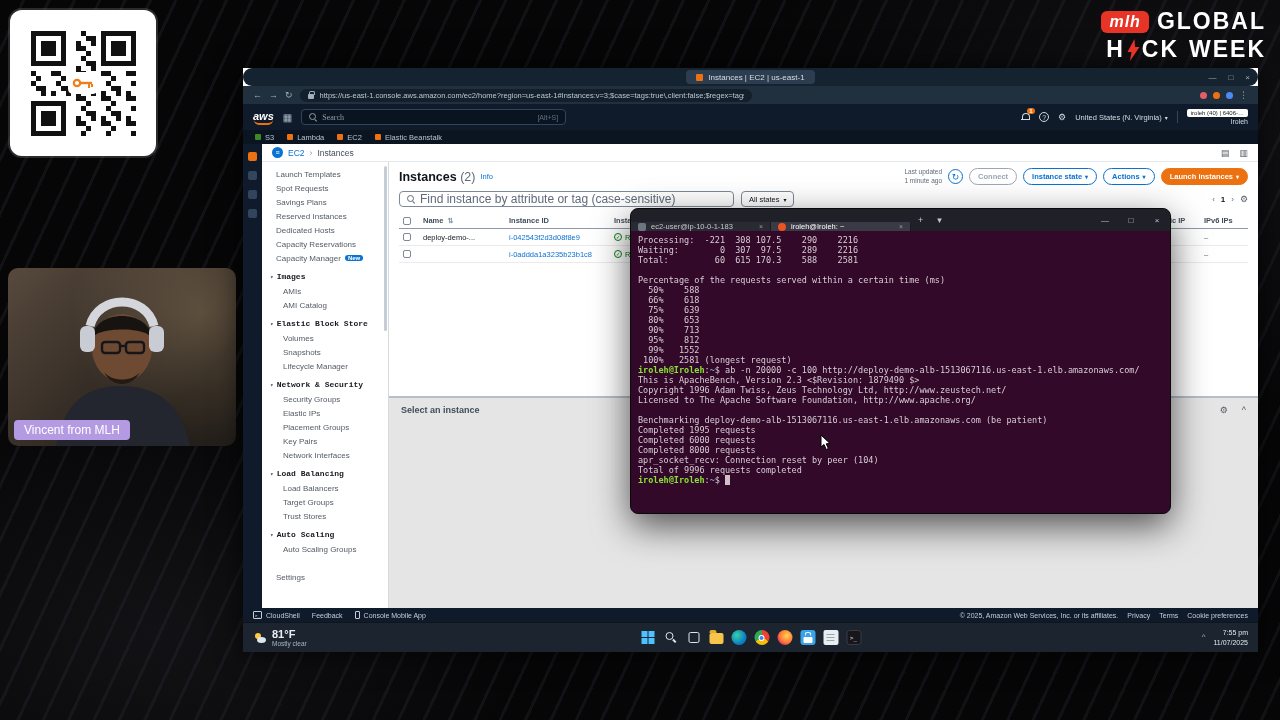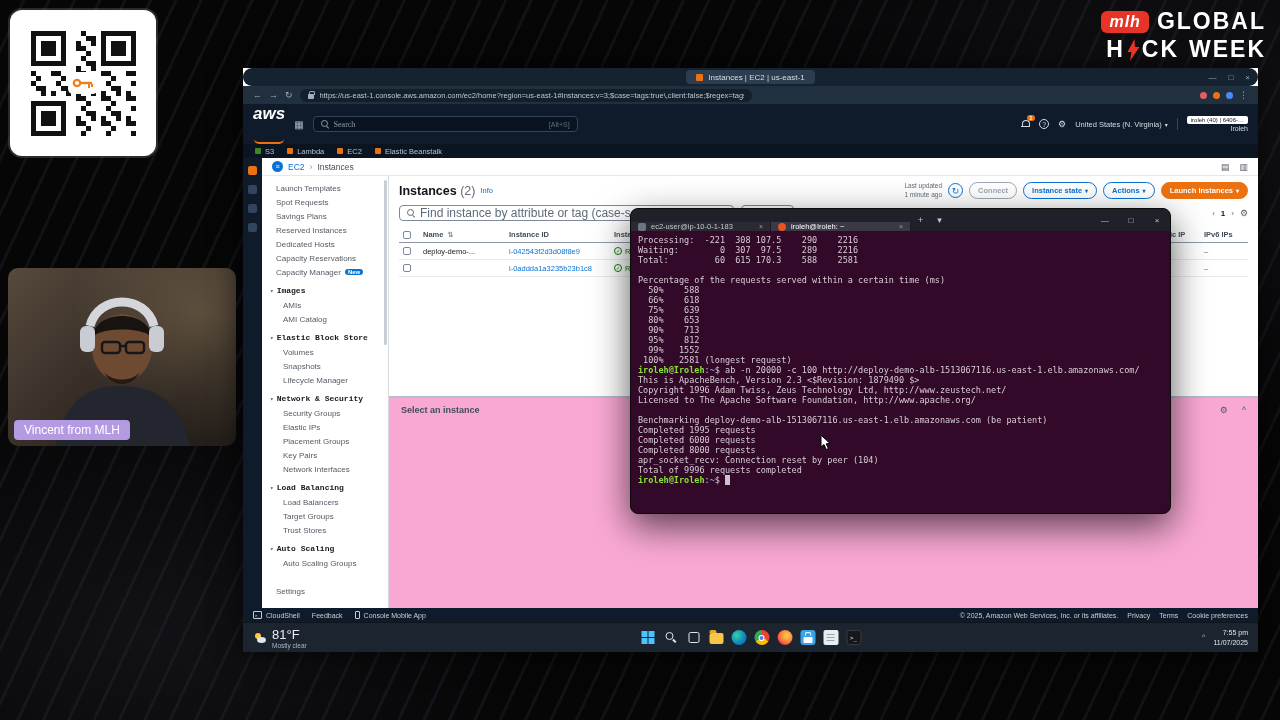--- a/index.html
+++ b/index.html
@@ -41,21 +41,21 @@
   .urlrow{flex:0 0 18px;background:#20303f;display:flex;align-items:center;gap:7px;padding:0 10px;color:#9fb0bf;font-size:9px;}
   .nav-ic{cursor:default;}
   .url-pill{width:452px;height:13px;background:#13202c;border-radius:7px;display:flex;align-items:center;gap:6px;padding:0 8px;overflow:hidden;}
   .url-text{font-size:7.5px;color:#b9c6d2;white-space:nowrap;overflow:hidden;}
   .lock{width:6px;height:5px;background:#9fb0bf;border-radius:1px;position:relative;margin-top:2px;flex:0 0 6px;}
   .lock::before{content:"";position:absolute;top:-3px;left:1px;width:4px;height:3px;border:1px solid #9fb0bf;border-bottom:none;border-radius:2px 2px 0 0;}
   .ext-icons{margin-left:auto;display:flex;gap:6px;align-items:center;}
   .ext-dot{width:7px;height:7px;border-radius:50%;}
 
   .awsnav{flex:0 0 26px;background:#0f1b2a;display:flex;align-items:center;gap:9px;padding:0 10px;color:#d1dbe3;font-size:8.5px;}
-  .aws-logo{font-weight:bold;font-style:italic;font-size:17px;color:#fff;position:relative;padding-bottom:20px;}
+  .aws-logo{font-weight:bold;font-style:italic;font-size:11px;color:#fff;position:relative;padding-bottom:3px;}
   .aws-logo::after{content:"";position:absolute;left:1px;right:1px;bottom:0;height:3px;border-bottom:2px solid #ec7211;border-radius:0 0 7px 7px;}
   .grid-ic{color:#aab7c2;font-size:10px;}
   .aws-search{width:265px;height:16px;background:#0a1420;border:1px solid #31455a;border-radius:4px;display:flex;align-items:center;gap:5px;padding:0 7px;color:#8d9dab;}
   .aws-search input{flex:1;background:transparent;border:none;outline:none;color:#c9d4de;font-size:8px;font-family:Liberation Serif, serif;min-width:0;}
   .aws-search input::placeholder{color:#8d9dab;}
   .aws-search .sc{margin-left:auto;color:#5d7082;font-size:7px;}
   .mag{position:relative;width:8px;height:8px;flex:0 0 8px;}
   .mag::before{content:"";position:absolute;left:0;top:0;width:5px;height:5px;border:1px solid currentColor;border-radius:50%;}
   .mag::after{content:"";position:absolute;left:6px;top:6px;width:3px;height:1px;background:currentColor;transform:rotate(45deg);transform-origin:0 0;}
   .nav-right{margin-left:auto;display:flex;align-items:center;gap:9px;}
@@ -128,34 +128,34 @@
   .c-spacer{flex:1;}
   .c-eip{flex:0 0 52px;}
   .c-ipv6{flex:0 0 48px;}
   .cb{width:8px;height:8px;border:1px solid #7d8998;border-radius:2px;display:inline-block;background:#fff;}
   .link{color:#0972d3;}
   .dim{color:#5f6b7a;}
   .state-ok{color:#037f0c;display:inline-flex;align-items:center;gap:3px;}
   .state-circ{width:8px;height:8px;border:1px solid #037f0c;border-radius:50%;font-size:5px;display:inline-flex;align-items:center;justify-content:center;}
   .sort{color:#8a95a5;font-size:7px;margin-left:2px;}
   .mainfill{flex:1;}
-  .details{flex:0 0 212px;border-top:2px solid #b6bec9;margin:0 -10px;padding:7px 12px;background:#f9a8d4;}
+  .details{flex:0 0 212px;border-top:2px solid #b6bec9;margin:0 -10px;padding:7px 12px;background:#e5e5e5;}
   .details-head{display:flex;align-items:center;}
   .details-title{font-size:9px;font-weight:bold;color:#414d5c;}
   .details-icons{margin-left:auto;display:flex;gap:14px;color:#545b64;font-size:9px;}
 
   .awsfooter{flex:0 0 14px;background:#0f1b2a;display:flex;align-items:center;gap:12px;padding:0 10px;font-size:7px;color:#c3ced8;}
   .f-item{display:flex;align-items:center;gap:4px;}
   .cs-ic{width:9px;height:8px;border:1px solid #c3ced8;border-radius:1px;font-size:4px;display:flex;align-items:center;justify-content:center;font-family:"DejaVu Sans Mono",monospace;}
   .ph-ic{width:5px;height:8px;border:1px solid #c3ced8;border-radius:1px;}
   .f-right{margin-left:auto;display:flex;gap:9px;align-items:center;}
 
   .taskbar{flex:0 0 30px;background:#1c2430;display:flex;align-items:center;padding:0 10px;position:relative;border-top:1px solid rgba(0,0,0,.4);}
   .weather{display:flex;align-items:center;gap:5px;color:#e8edf2;}
-  .wt-temp{font-size:13px;}
+  .wt-temp{font-size:11px;font-weight:bold;}
   .wt-cond{font-size:6.5px;color:#aab6c2;}
   .tb-center{position:absolute;left:50%;transform:translateX(-50%);display:flex;gap:8px;align-items:center;}
   .tb-ic{width:15px;height:15px;border-radius:3px;position:relative;display:flex;align-items:center;justify-content:center;color:#e8edf2;}
   .ic-start{background:
     linear-gradient(#4cc2ff,#4cc2ff) 1px 1px/6px 6px no-repeat,
     linear-gradient(#4cc2ff,#4cc2ff) 8px 1px/6px 6px no-repeat,
     linear-gradient(#4cc2ff,#4cc2ff) 1px 8px/6px 6px no-repeat,
     linear-gradient(#4cc2ff,#4cc2ff) 8px 8px/6px 6px no-repeat;}
   .ic-search::before{content:"";width:6px;height:6px;border:1.5px solid #dfe6ec;border-radius:50%;position:absolute;left:2px;top:2px;}
   .ic-search::after{content:"";width:4px;height:1.5px;background:#dfe6ec;position:absolute;left:9px;top:10px;transform:rotate(45deg);}

